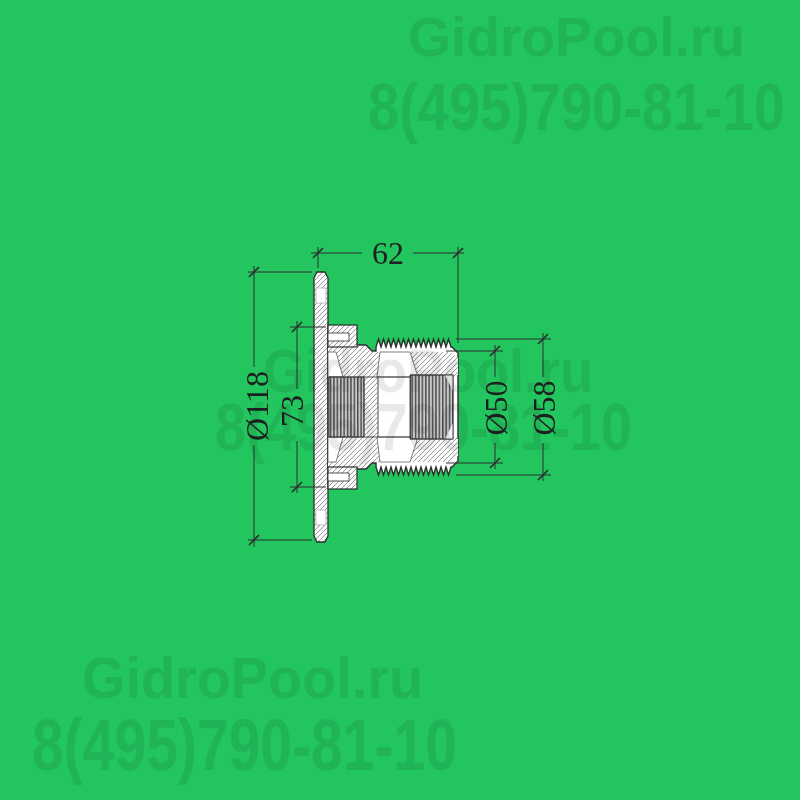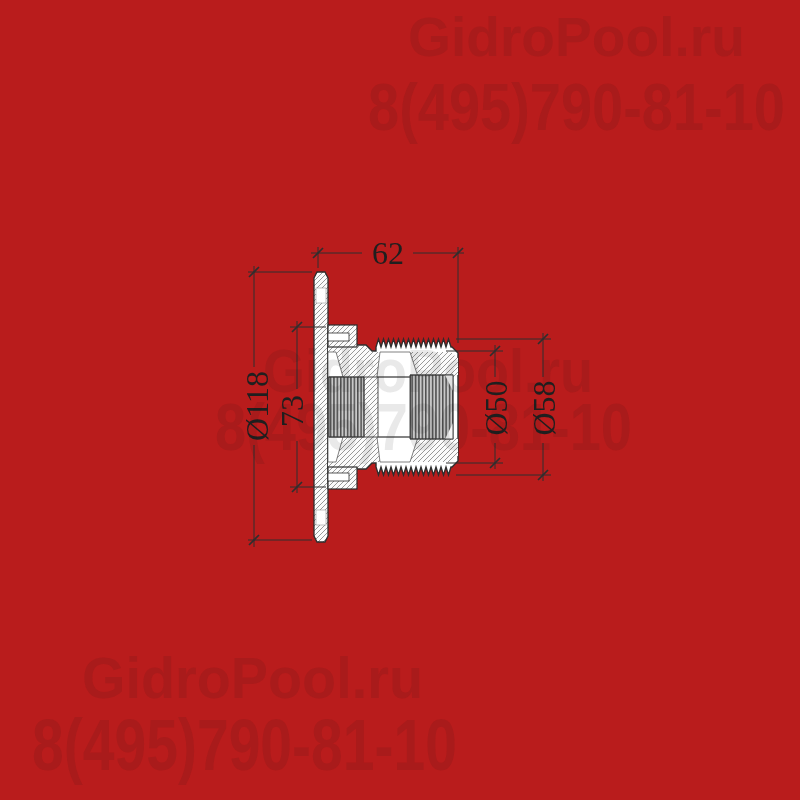--- a/index.html
+++ b/index.html
@@ -1,19 +1,19 @@
 <!DOCTYPE html>
 <html><head>
 <meta charset="utf-8">
 <style>
   html,body{margin:0;padding:0;background:#fff;}
   .stage{
     position:relative;
     width:800px;height:800px;
-    background:#b91c1c;
+    background:#22c55e;
     overflow:hidden;
     font-family:"Liberation Sans", sans-serif;
   }
   svg{display:block;}
   .dim-text{
     font-family:"Liberation Serif", serif;
     font-size:32px;
     fill:#1f1f1f;
   }
   .wm{

